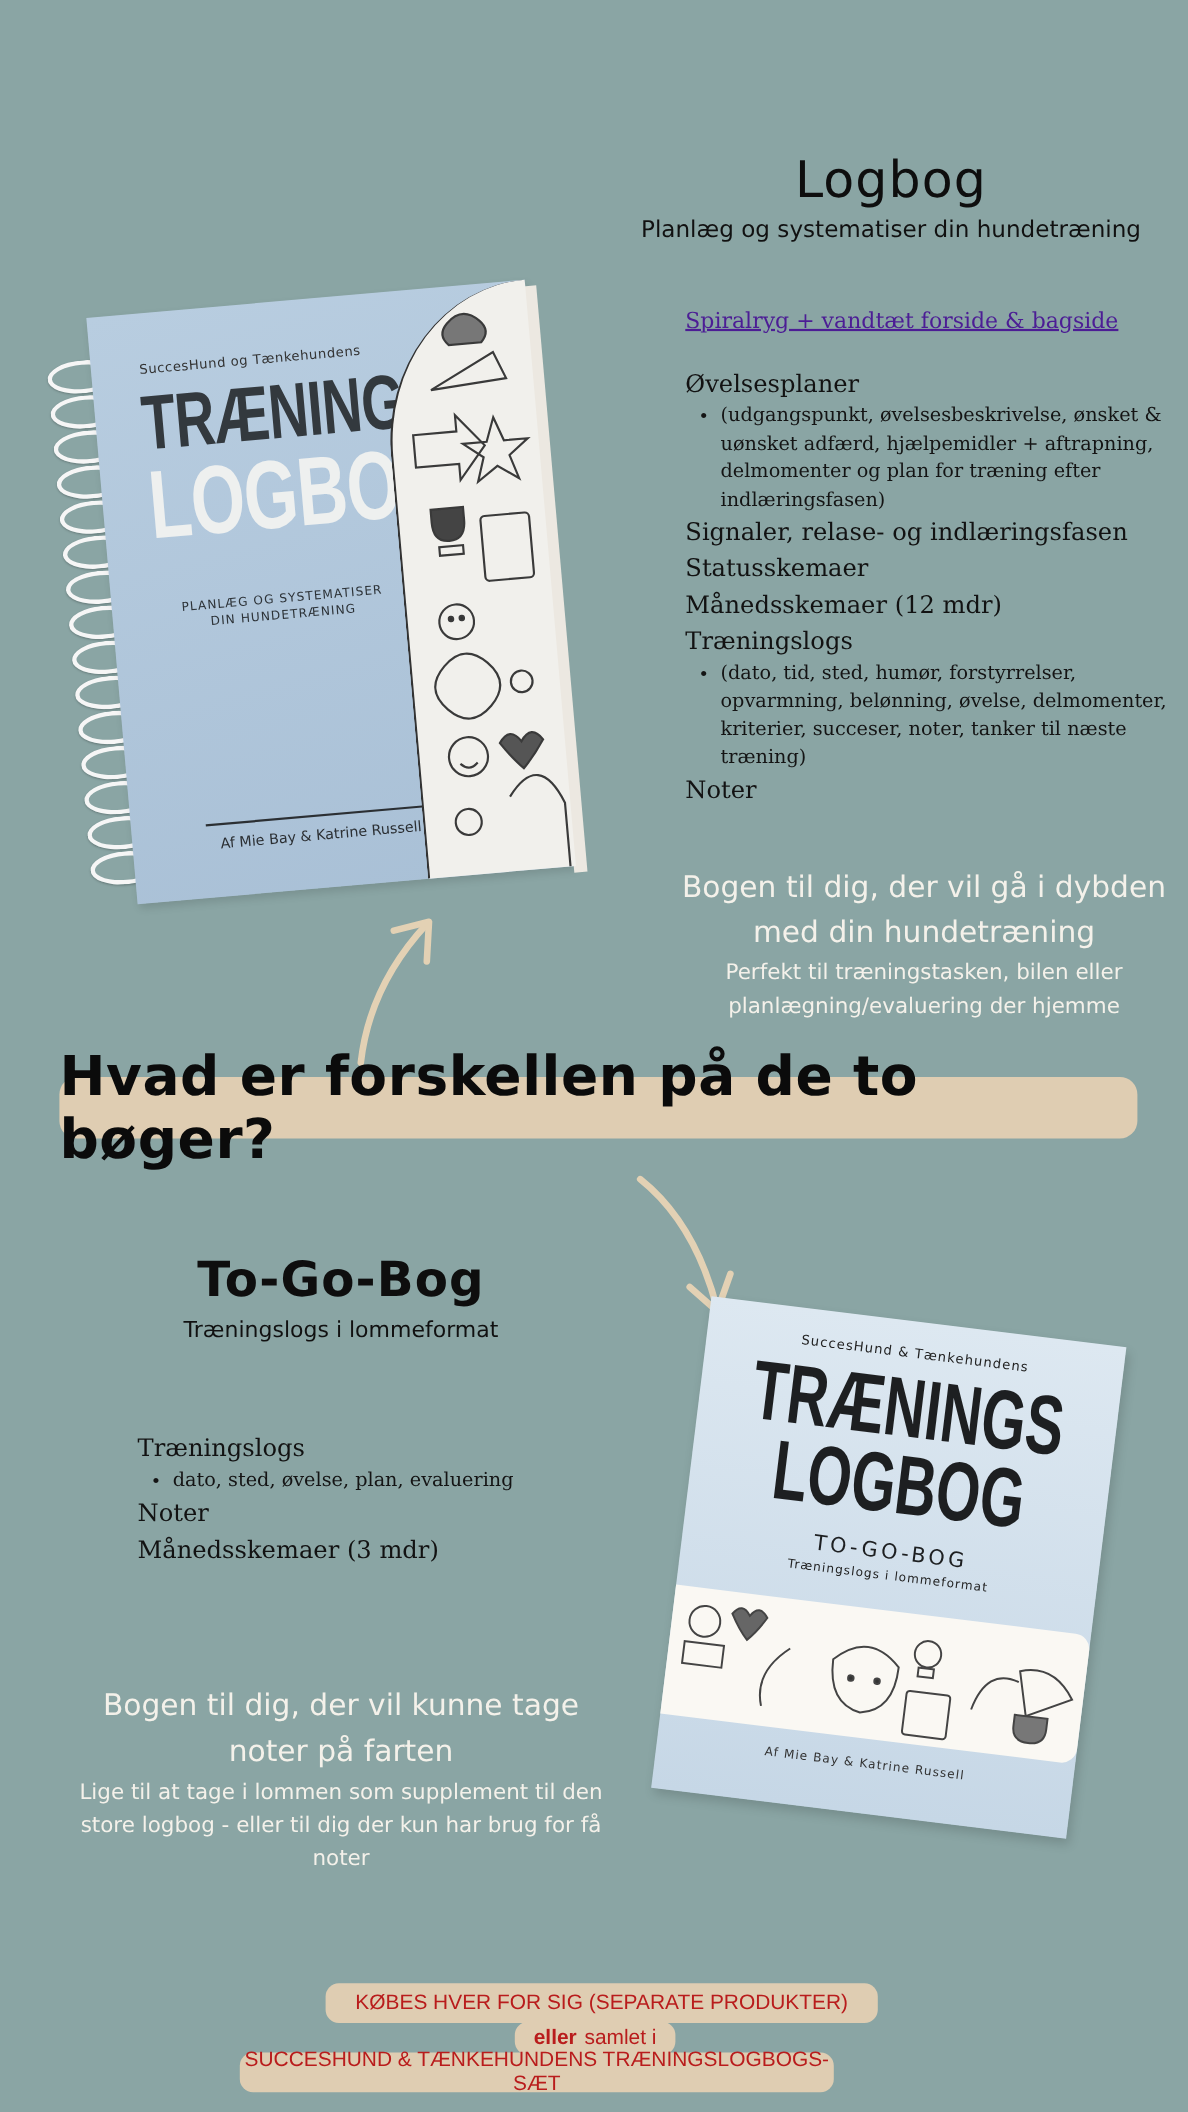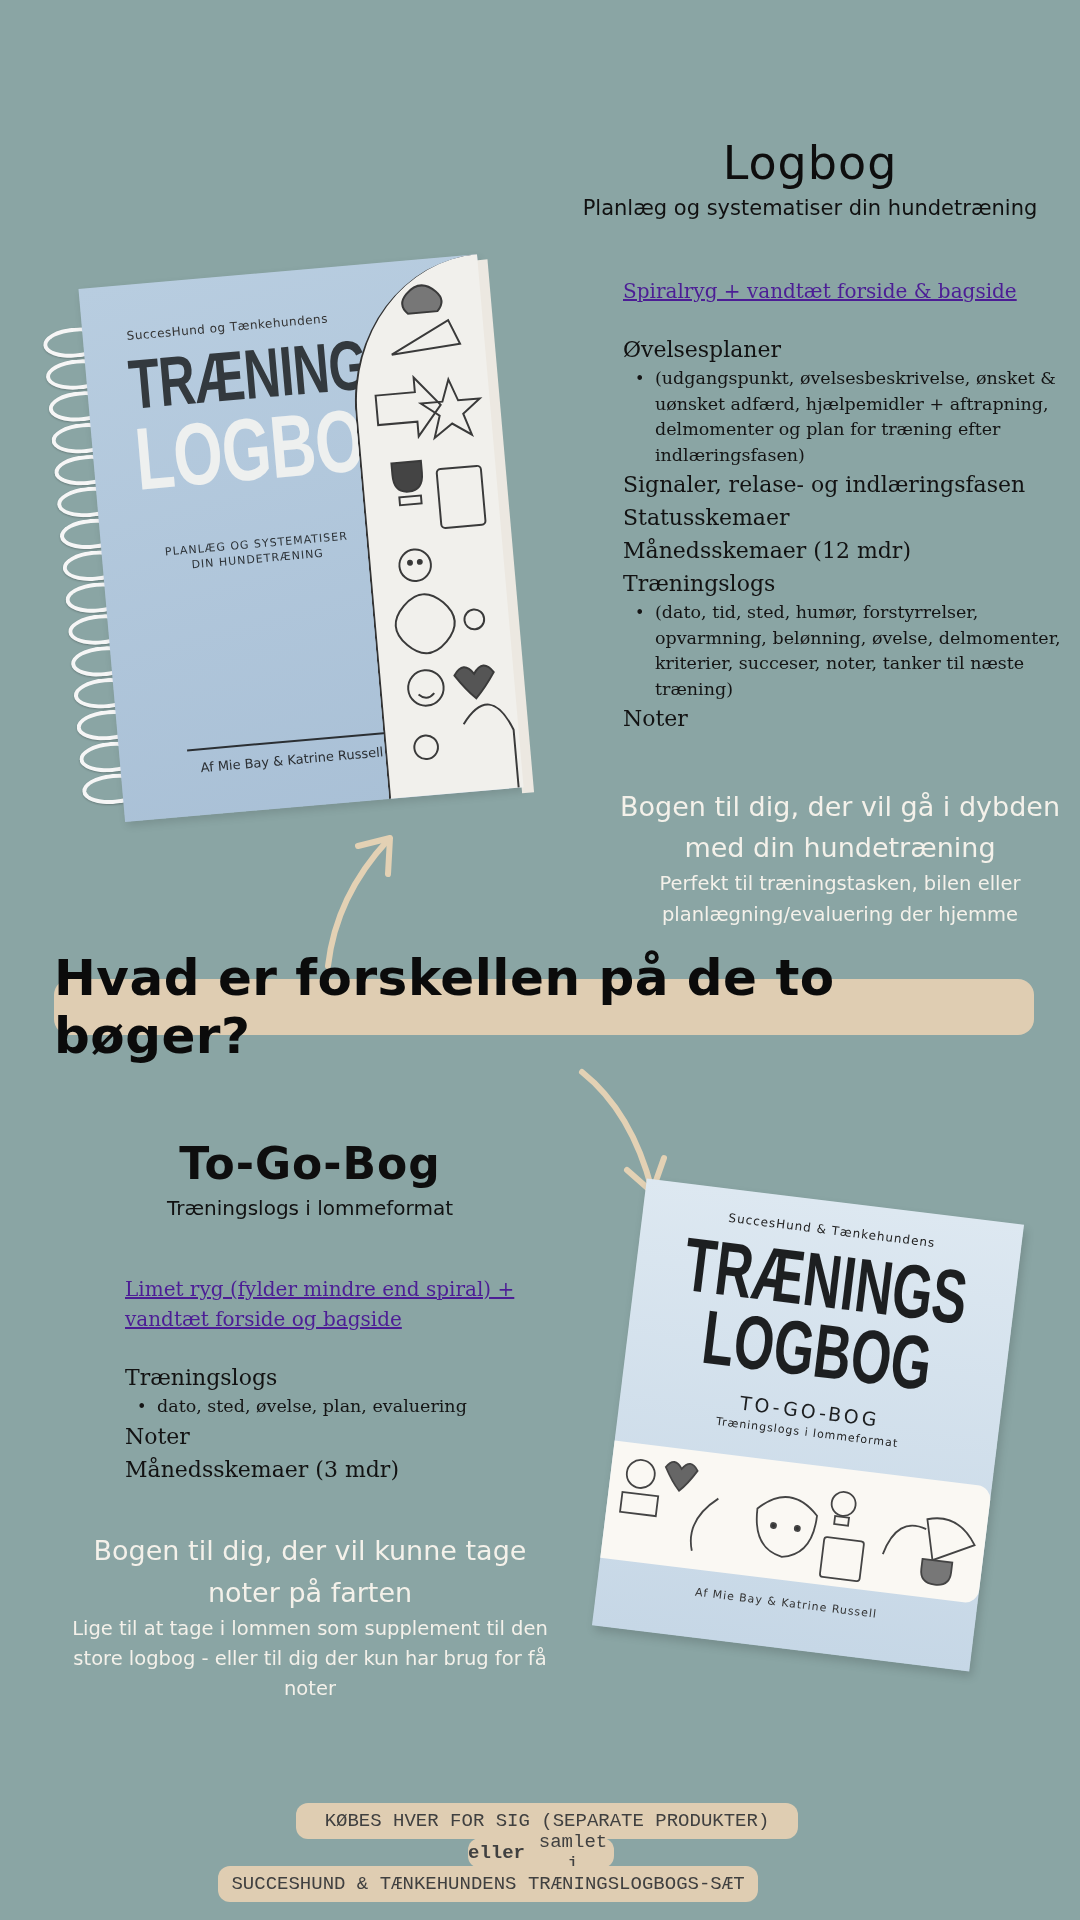--- a/index.html
+++ b/index.html
@@ -62,21 +62,21 @@
     left: 100px; top: 1196px; width: 420px; text-align: center; font-size: 20px;
   }
   .togo-block { left: 125px; top: 1274px; width: 420px; }
   .togo-tag { left: 60px; top: 1530px; width: 500px; }
   .togo-tag .t1 { font-size: 27px; line-height: 42px; }
   .togo-tag .t2 { font-size: 19.5px; line-height: 30px; }
 
   
   .pill {
     background: #DFCDB2; border-radius: 12px; text-align: center;
-    font-family: Liberation Mono, monospace; font-size: 19px; color: #404040;
+    font-family: Liberation Sans, sans-serif; font-size: 19px; color: #b91c1c;
     position: absolute; display: flex; align-items: center; justify-content: center;
   }
   .pill-1 { left: 296px; top: 1803px; width: 502px; height: 36px; }
   .pill-2 { left: 468px; top: 1838px; width: 146px; height: 30px; }
   .pill-3 { left: 218px; top: 1866px; width: 540px; height: 36px; }
   .pill-2 b { font-weight: 700; margin-right: 7px; }
 
   
   .book1 {
     left: 70px; top: 232px; width: 430px; height: 590px;
@@ -260,21 +260,20 @@
 </svg>
 
 <div class="abs banner">
   <span>Hvad er forskellen på de to bøger?</span>
 </div>
 
 <h2 class="abs togo-title">To-Go-Bog</h2>
 <div class="abs togo-subtitle">Træningslogs i lommeformat</div>
 
 <div class="abs togo-block serif">
-  <div class="feat-lead">Limet ryg (fylder mindre end spiral) + vandtæt forside og bagside</div>
   <div class="gap"></div>
   <div class="feat-head">Træningslogs</div>
   <ul class="feat-sub">
     <li>dato, sted, øvelse, plan, evaluering</li>
   </ul>
   <div class="feat-head">Noter</div>
   <div class="feat-head">Månedsskemaer (3 mdr)</div>
 </div>
 
 <div class="abs tagline-big togo-tag">

